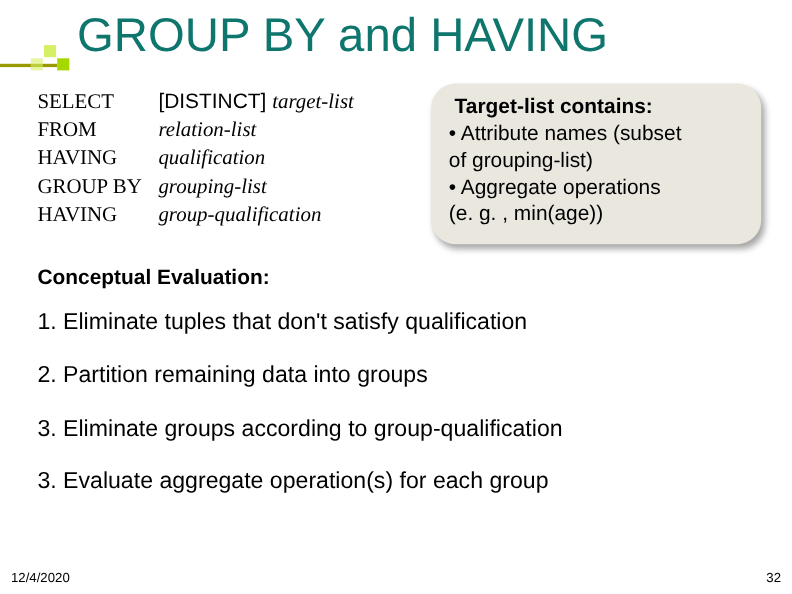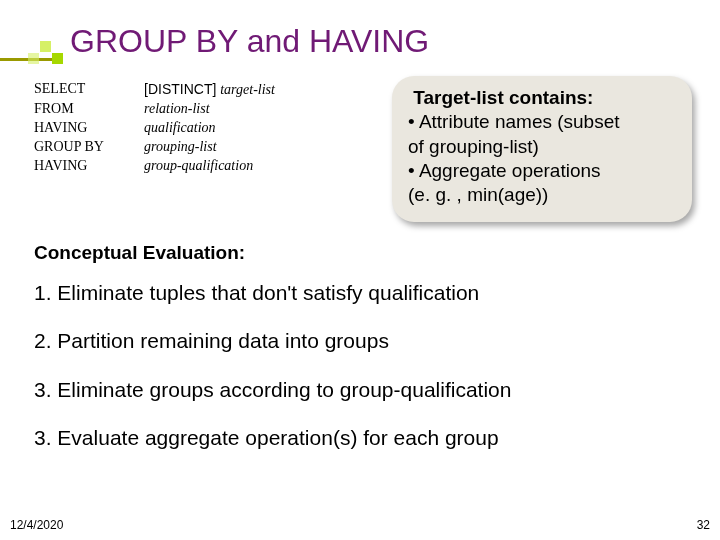--- a/index.html
+++ b/index.html
@@ -14,25 +14,25 @@
     position: relative;
   }
   .slide {
     width: 720px;
     height: 540px;
     position: relative;
     box-sizing: border-box;
   }
   .title-bar {
     position: absolute;
-    top: 23px;
+    top: 8px;
     left: 70px;
-    font-size: 32px;
+    font-size: 43px;
     font-weight: 400;
-    color: #701a75;
+    color: #0f766e;
     font-family: Verdana, Arial, sans-serif;
   }
   .accent-line {
     position: absolute;
     left: 0;
     top: 58px;
     width: 52px;
     height: 3px;
     background: #9a9a00;
   }
@@ -59,21 +59,21 @@
     width: 11px;
     height: 11px;
     background: #d6f066;
     opacity: 0.6;
   }
   .syntax-box {
     position: absolute;
     left: 34px;
     top: 80px;
     width: 330px;
-    font-size: 14px;
+    font-size: 19px;
     line-height: 1.35;
   }
   .syntax-row { display: flex; }
   .kw {
     width: 110px;
     font-family: Verdana;
   }
   .arg {
     font-style: italic;
     font-family: Verdana;

